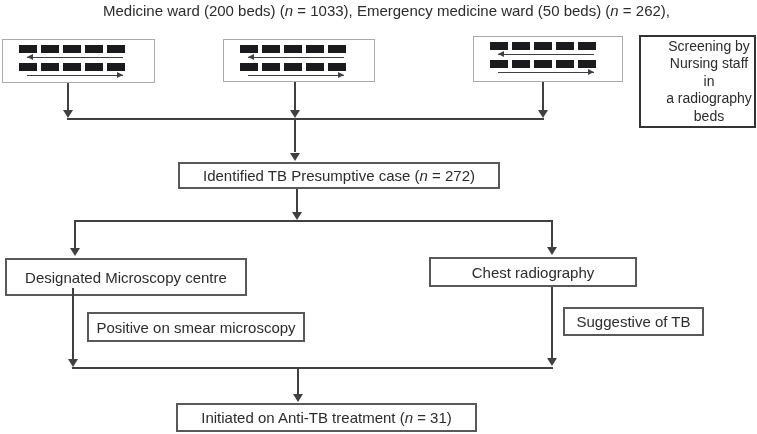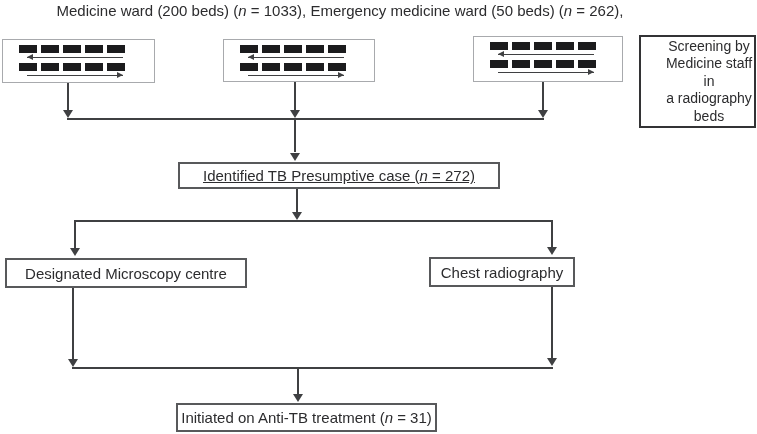--- a/index.html
+++ b/index.html
@@ -13,21 +13,21 @@
   }
   html,body{margin:0;padding:0;background:var(--bg);}
   .canvas{
     position:relative;width:757px;height:434px;background:var(--bg);
     font-family:"Liberation Sans", sans-serif;color:var(--text-color);
     overflow:hidden;
   }
   .it{font-style:italic;}
   
   .title{
-    position:absolute;left:10px;top:2px;width:660px;text-align:center;
+    position:absolute;left:10px;top:2px;width:660px;text-align:right;
     font-size:15px;line-height:18px;
   }
   
   .ward{
     position:absolute;background:#fff;border:1px solid var(--ward-border);
     box-sizing:border-box;
   }
   .bed-row{display:flex;gap:4px;width:106px;margin:5px 0 0 16px;}
   .bed{width:18px;height:8px;background:var(--bed-fill);}
   .path{position:relative;height:1px;background:var(--line-color);width:96px;margin:4px 0 0 24px;}
@@ -122,63 +122,69 @@
         <div class="bed"></div>
         <div class="bed"></div>
         <div class="bed"></div>
         <div class="bed"></div>
       </div>
       <div class="path right"></div>
     </div>
 
   <div class="screening">
     <div>Screening by</div>
-    <div>Medicine staff in</div>
+    <div>Nursing staff in</div>
     <div>a radiography</div>
     <div>beds</div>
   </div>
 
   <div class="vl" style="left:67px;top:83px;height:28px;"></div>
   <div class="arr-down" style="left:63px;top:110px;"></div>
   <div class="vl" style="left:294px;top:82px;height:29px;"></div>
   <div class="arr-down" style="left:290px;top:110px;"></div>
   <div class="vl" style="left:542px;top:82px;height:29px;"></div>
   <div class="arr-down" style="left:538px;top:110px;"></div>
   <div class="hl" style="left:67px;top:118px;width:477px;"></div>
 
   <div class="vl" style="left:294px;top:118px;height:34px;"></div>
   <div class="arr-down" style="left:290px;top:153px;"></div>
 
-  <div class="node" style="left:178px;top:162px;width:322px;height:27px;text-decoration:underline;">
+  <div class="node" style="left:178px;top:162px;width:322px;height:27px;">
     <span><span>Identified TB Presumptive case (</span><span class="it">n</span><span> = 272)</span></span>
   </div>
 
   <div class="vl" style="left:296px;top:189px;height:25px;"></div>
   <div class="arr-down" style="left:292px;top:212px;"></div>
   <div class="hl" style="left:74px;top:220px;width:479px;"></div>
 
   <div class="vl" style="left:74px;top:220px;height:28px;"></div>
   <div class="arr-down" style="left:70px;top:248px;"></div>
   <div class="vl" style="left:551px;top:220px;height:27px;"></div>
   <div class="arr-down" style="left:547px;top:247px;"></div>
 
-  <div class="node" style="left:5px;top:258px;width:242px;height:30px;">
+  <div class="node" style="left:5px;top:258px;width:242px;height:38px;">
     <span>Designated Microscopy centre</span>
   </div>
-  <div class="node" style="left:429px;top:257px;width:146px;height:30px;">
+  <div class="node" style="left:429px;top:257px;width:208px;height:30px;">
     <span>Chest radiography</span>
   </div>
 
   <div class="vl" style="left:72px;top:288px;height:72px;"></div>
   <div class="arr-down" style="left:68px;top:359px;"></div>
   <div class="vl" style="left:551px;top:287px;height:72px;"></div>
   <div class="arr-down" style="left:547px;top:358px;"></div>
   <div class="hl" style="left:72px;top:367px;width:481px;"></div>
 
+  <div class="node" style="left:87px;top:312px;width:218px;height:30px;">
+    <span>Positive on smear microscopy</span>
+  </div>
+  <div class="node" style="left:563px;top:307px;width:141px;height:29px;">
+    <span>Suggestive of TB</span>
+  </div>
 
   <div class="vl" style="left:297px;top:367px;height:28px;"></div>
   <div class="arr-down" style="left:293px;top:394px;"></div>
 
-  <div class="node" style="left:176px;top:403px;width:261px;height:29px;align-items:center;">
+  <div class="node" style="left:176px;top:403px;width:301px;height:29px;align-items:center;">
     <span><span>Initiated on Anti-TB treatment (</span><span class="it">n</span><span> = 31)</span></span>
   </div>
 
 </div>
 
 </body></html>

